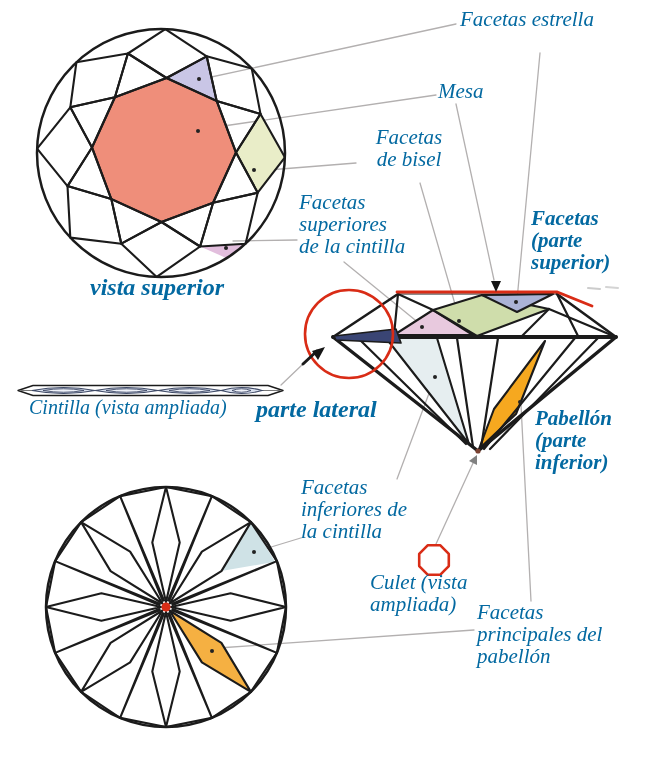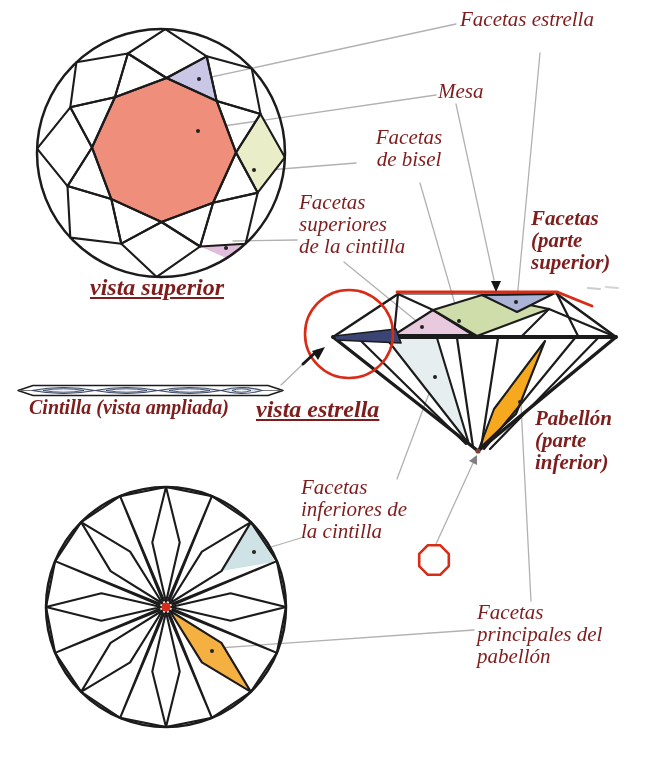--- a/index.html
+++ b/index.html
@@ -1,23 +1,23 @@
 <!DOCTYPE html>
 <html><head>
 <meta charset="utf-8">
 <style>
   html,body{margin:0;padding:0;background:#fff;}
   #stage{position:relative;width:652px;height:776px;background:#ffffff;overflow:hidden;
          font-family:"Liberation Serif",serif;}
   #diagram{position:absolute;left:0;top:0;}
   .lbl{position:absolute;white-space:pre-line;font-style:italic;font-size:21px;line-height:22px;
-       color:#7f1d1d;}
+       color:#0369a1;}
   .lbl.bold{font-weight:bold;}
-  .lbl.big{font-size:24px;line-height:26px;text-decoration:underline;}
-  .lbl.small{font-size:20px;font-weight:bold;}
+  .lbl.big{font-size:24px;line-height:26px;}
+  .lbl.small{font-size:20px;}
   .lbl.center{text-align:center;}
 </style>
 </head>
 <body>
 
 <div id="stage">
   <svg id="diagram" width="652" height="776" viewBox="0 0 652 776">
       <line x1="456" y1="24" x2="202" y2="79" stroke="#b3b0b0" stroke-width="1.3" stroke-linecap="round"></line>
       <line x1="540" y1="53" x2="517" y2="300" stroke="#b3b0b0" stroke-width="1.3" stroke-linecap="round"></line>
       <line x1="436" y1="95" x2="203" y2="129" stroke="#b3b0b0" stroke-width="1.3" stroke-linecap="round"></line>
@@ -150,23 +150,25 @@
   <div class="lbl center" style="left:358px;top:126px;width:102px">Facetas
 de bisel</div>
   <div class="lbl" style="left:299px;top:191px">Facetas
 superiores
 de la cintilla</div>
   <div class="lbl bold" style="left:531px;top:207px">Facetas
 (parte
 superior)</div>
   <div class="lbl small" style="left:29px;top:396px">Cintilla (vista ampliada)</div>
   <div class="lbl big bold" style="left:90px;top:274px">vista superior</div>
-  <div class="lbl big bold" style="left:256px;top:396px">vista estrella</div>
+  <div class="lbl big bold" style="left:256px;top:396px">parte lateral</div>
   <div class="lbl bold" style="left:535px;top:407px">Pabellón
 (parte
 inferior)</div>
   <div class="lbl" style="left:301px;top:476px">Facetas
 inferiores de
 la cintilla</div>
+  <div class="lbl" style="left:370px;top:571px">Culet  (vista
+ampliada)</div>
   <div class="lbl" style="left:477px;top:601px">Facetas
 principales del
 pabellón</div>
 </div>
 
 </body></html>

